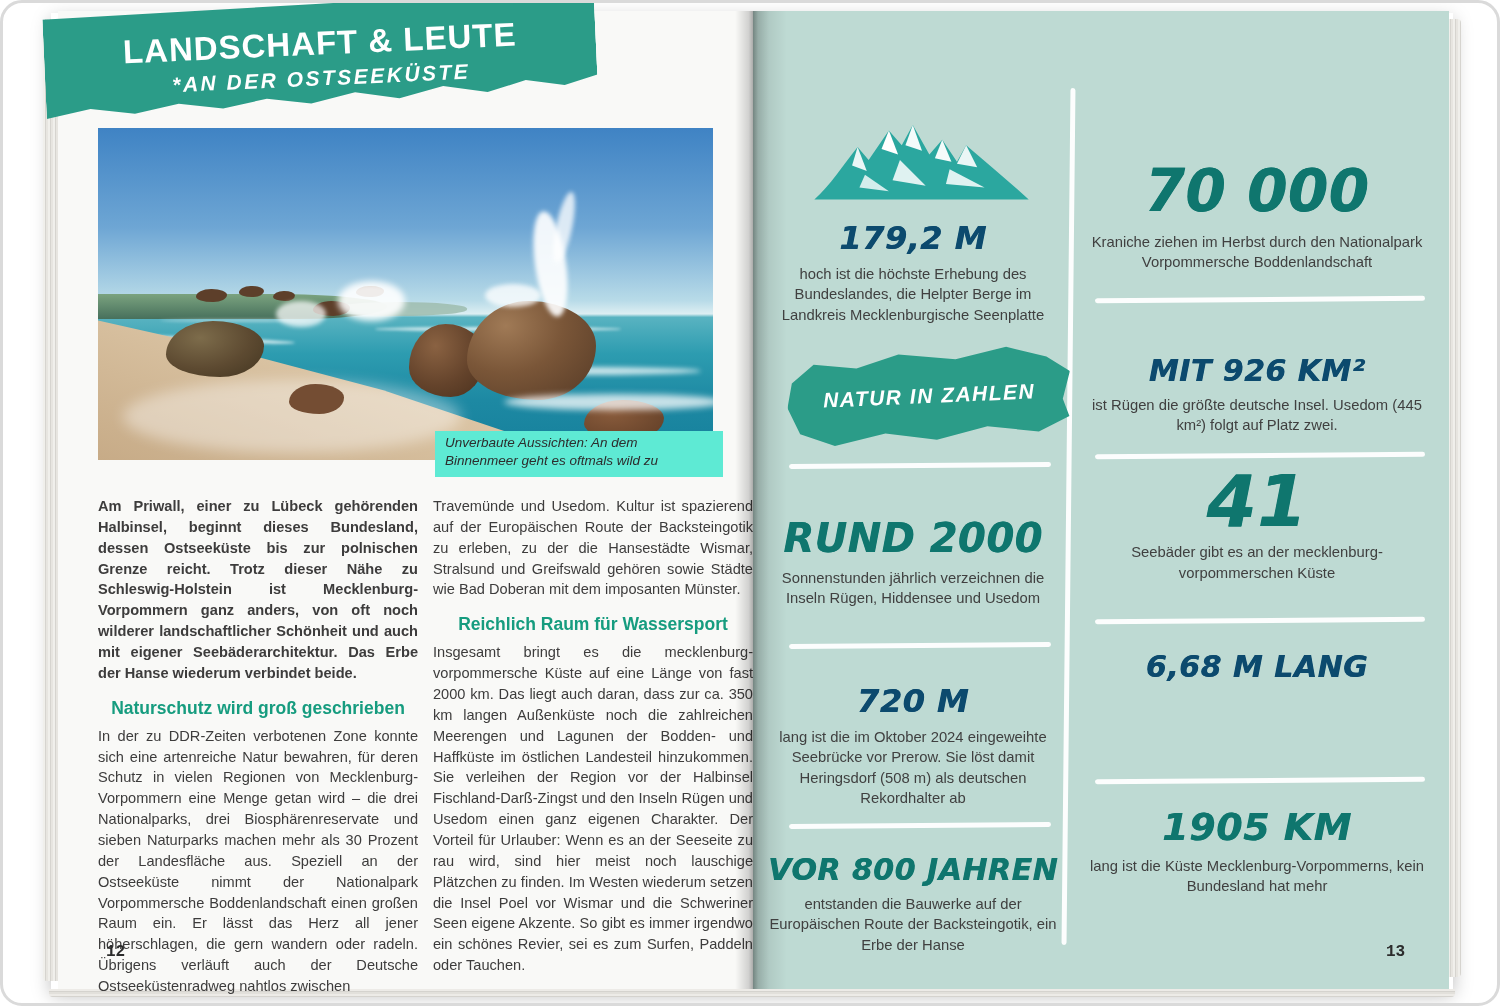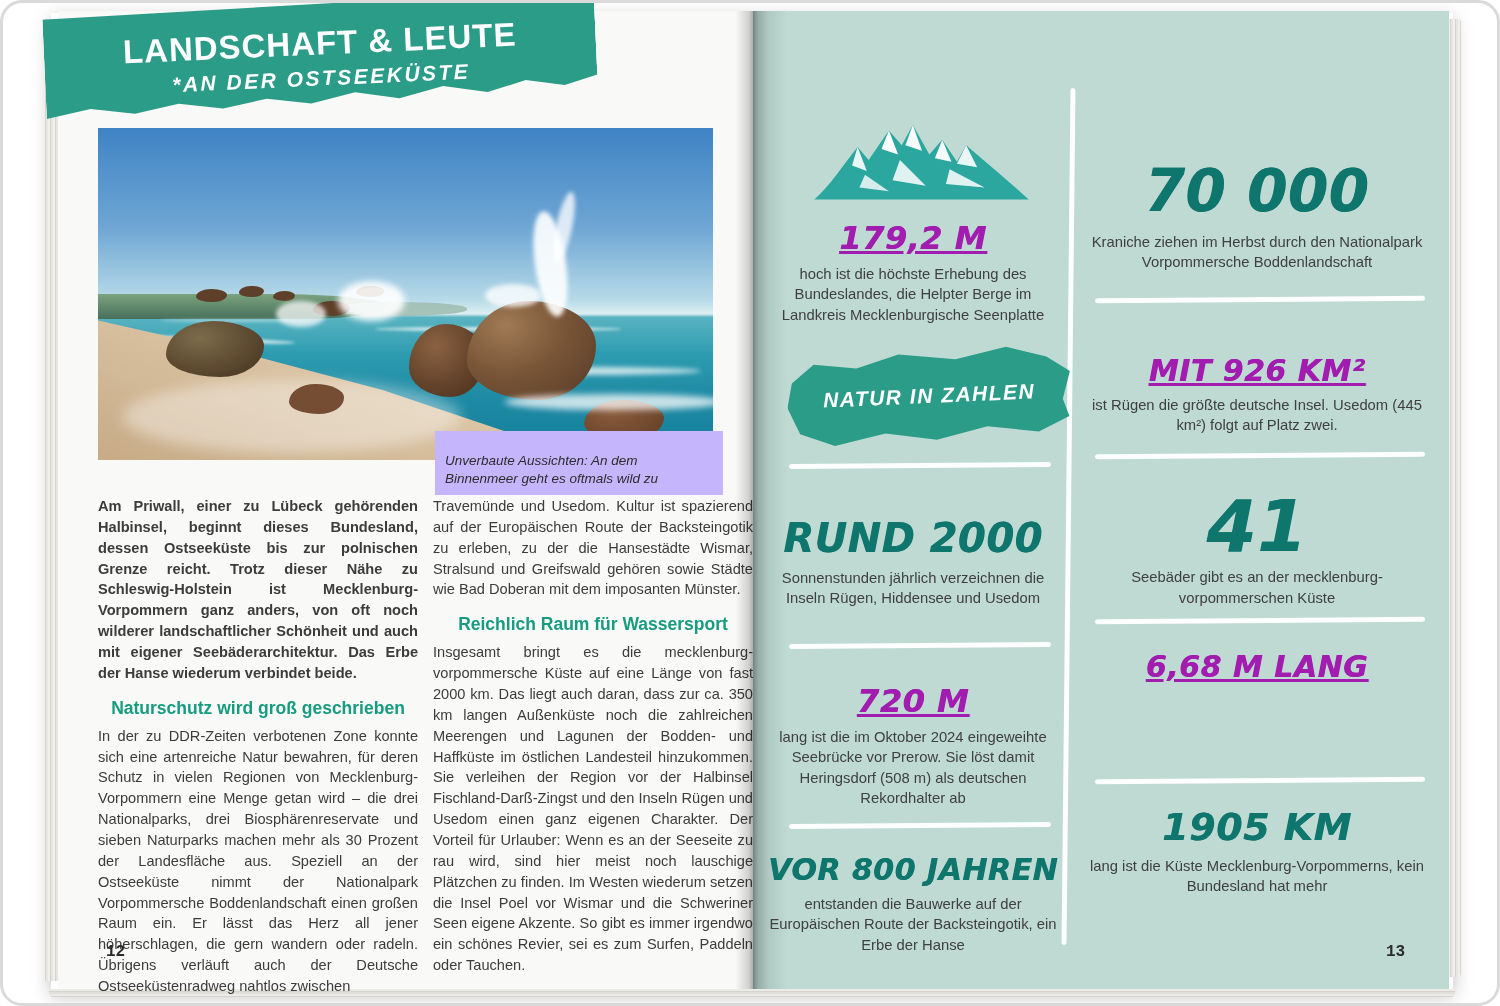--- a/index.html
+++ b/index.html
@@ -45,21 +45,21 @@
   .p3{left:28.5%;top:49%;width:3.5%;height:3%;}
   .p4{left:42%;top:47.5%;width:4.5%;height:3.5%;}
   .p5{left:35%;top:52%;width:6%;height:4.5%;}
   .sp{position:absolute;background:rgba(255,255,255,.9);filter:blur(2px);border-radius:50%;}
   .sp1{left:71%;top:25%;width:5%;height:32%;transform:rotate(-8deg);}
   .sp1b{left:74.5%;top:19%;width:2.6%;height:22%;transform:rotate(12deg);opacity:.85;}
   .sp2{left:39%;top:46%;width:11%;height:12%;filter:blur(3px);}
   .sp3{left:29%;top:52%;width:8%;height:8%;opacity:.8;}
   .sp4{left:63%;top:47%;width:9%;height:7%;opacity:.85;}
 
-  .caption{position:absolute;left:377px;top:420px;width:288px;background:#c4b5fd;padding:21px 10px 7px;box-sizing:border-box;font-style:italic;font-size:13.5px;line-height:1.35;color:#2d2d2d;z-index:8;}
+  .caption{position:absolute;left:377px;top:420px;width:288px;background:#5eead4;padding:3px 10px 7px;box-sizing:border-box;font-style:italic;font-size:13.5px;line-height:1.35;color:#2d2d2d;z-index:8;}
 
   
   .col{position:absolute;top:485px;width:320px;font-size:14.6px;line-height:1.43;color:#3d3c3c;text-align:justify;hyphens:auto;}
   .col p{margin:0 0 9px;}
   .col1{left:40px;}
   .col2{left:375px;}
   .intro{font-weight:bold;}
   .col-heading{color:#169c7f;font-weight:bold;font-size:17.5px;margin:12px 0 5px;text-align:center;}
   .pagenum{position:absolute;top:932px;font-weight:bold;font-size:16px;color:#2c2c2c;font-family:Liberation Mono, monospace;}
   .pn-left{left:48px;}
@@ -78,26 +78,26 @@
   .l3{left:36px;top:812px;width:262px;}
   .r1{left:342px;top:286px;width:330px;}
   .r2{left:342px;top:442px;width:330px;}
   .r3{left:342px;top:607px;width:330px;}
   .r4{left:342px;top:767px;width:330px;}
 
   .stat{position:absolute;text-align:center;}
   .left-stat{left:8px;width:304px;}
   .right-stat{left:326px;width:356px;}
   .stat-value{font-family:"DejaVu Sans",sans-serif;font-weight:bold;font-style:italic;letter-spacing:.5px;text-shadow:.5px 0 currentColor;}
-  .green{color:#a21caf;text-decoration:underline;}
+  .green{color:#0c4a6e;}
   .teal{color:#0f766e;}
   .sz30{font-size:30px;} .sz32{font-size:32px;} .sz38{font-size:38px;font-style:italic;} .sz40{font-size:40px;} .sz58{font-size:58px;} .sz72{font-size:72px;line-height:.95;}
   .stat-desc{font-weight:normal;font-size:14.8px;line-height:1.38;color:#404040;margin-top:7px;}
   .s1{top:208px;} .s2{top:504px;} .s3{top:671px;} .s4{top:841px;}
-  .t1{top:146px;} .t2{top:314px;margin-top:28px;} .t3{top:456px;margin-top:25px;} .t4{top:638px;} .t5{top:794px;}
+  .t1{top:146px;} .t2{top:314px;margin-top:28px;} .t3{top:456px;} .t4{top:638px;} .t5{top:794px;}
 </style>
 </head>
 <body>
 
 <div class="scene">
   <div class="book-shadow"></div>
   <div class="edges-left"></div>
   <div class="edges-right"></div>
   <div class="edges-bottom"></div>
 

